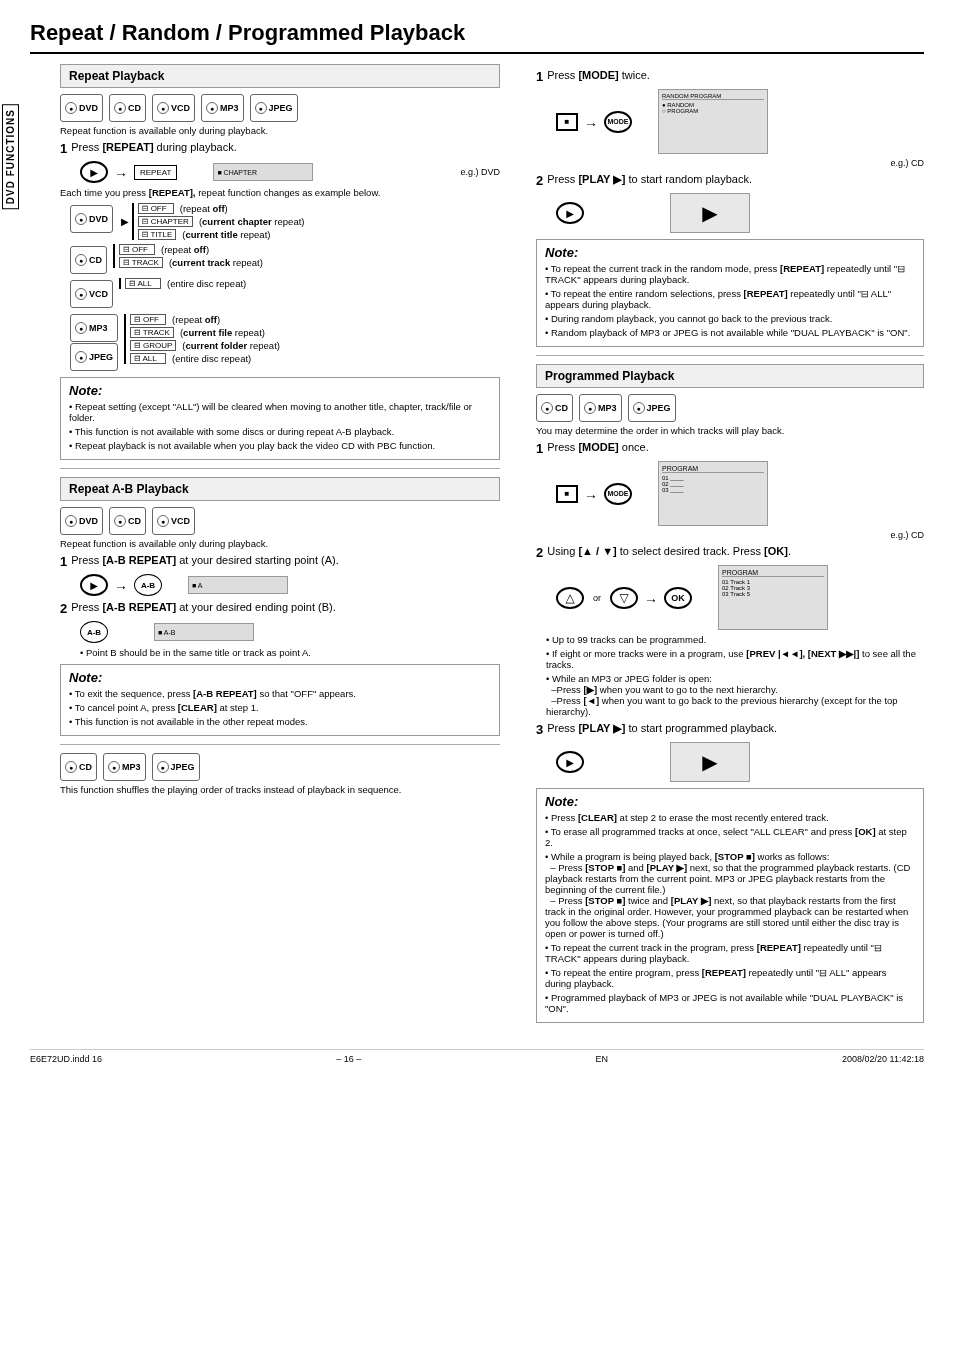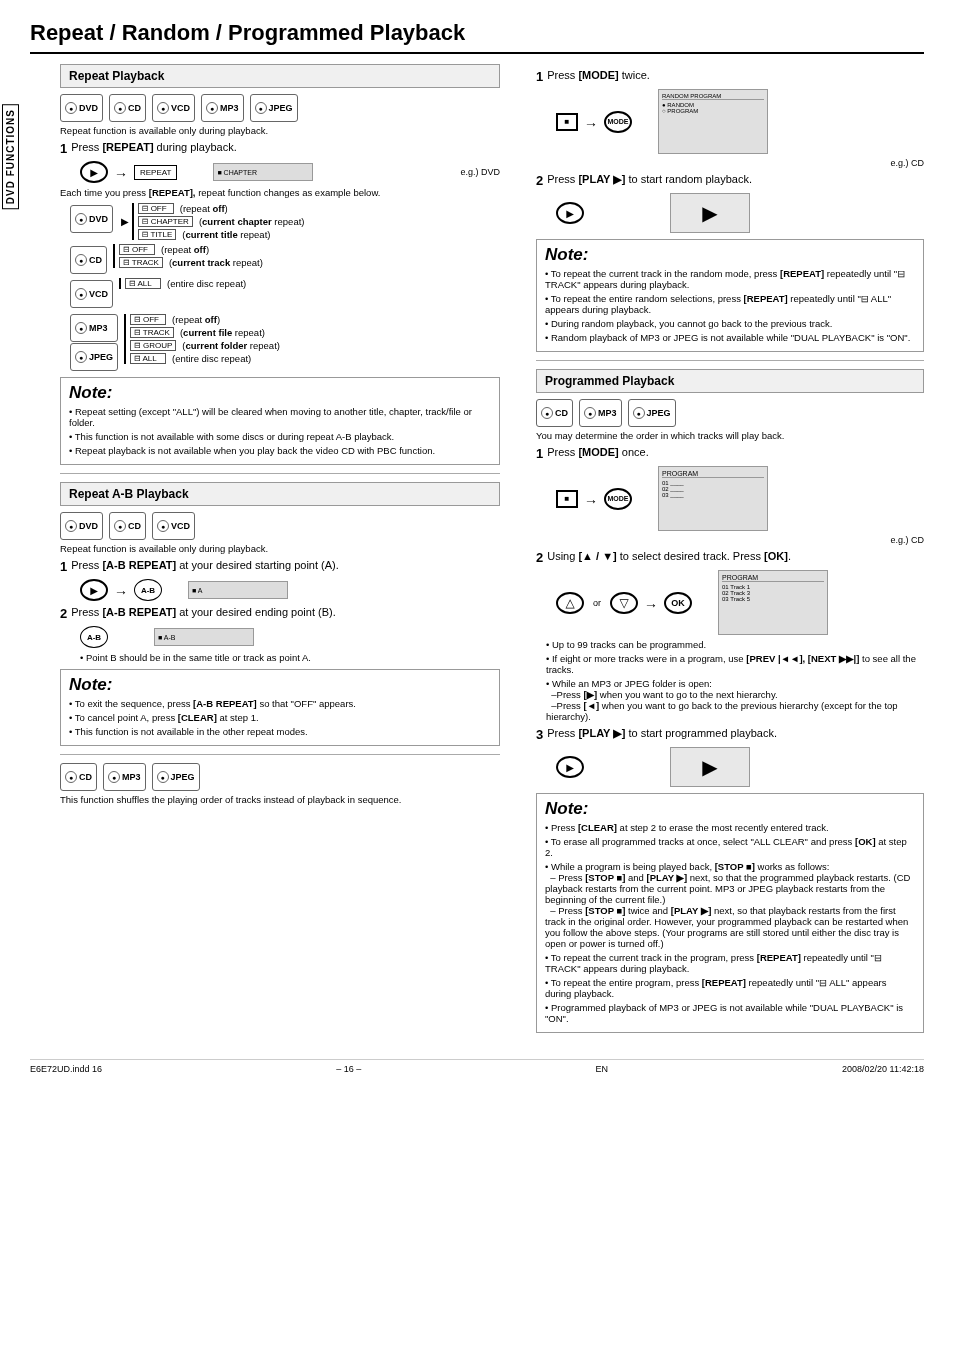--- a/index.html
+++ b/index.html
@@ -121,21 +121,21 @@
 
     .paren-text { font-size: 9.5px; text-align: center; }
 
     .note-box {
       border: 1px solid #999;
       padding: 5px 8px;
       margin: 6px 0;
       font-size: 9px;
     }
 
-    .note-title { font-style: italic; font-weight: bold; font-size: 17px; }
+    .note-title { font-style: italic; font-weight: bold; font-size: 13px; }
 
     .vertical-label {
       position: absolute;
       left: -28px;
       top: 40px;
       writing-mode: vertical-rl;
       transform: rotate(180deg);
       font-size: 10px;
       font-weight: bold;
       letter-spacing: 1px;

